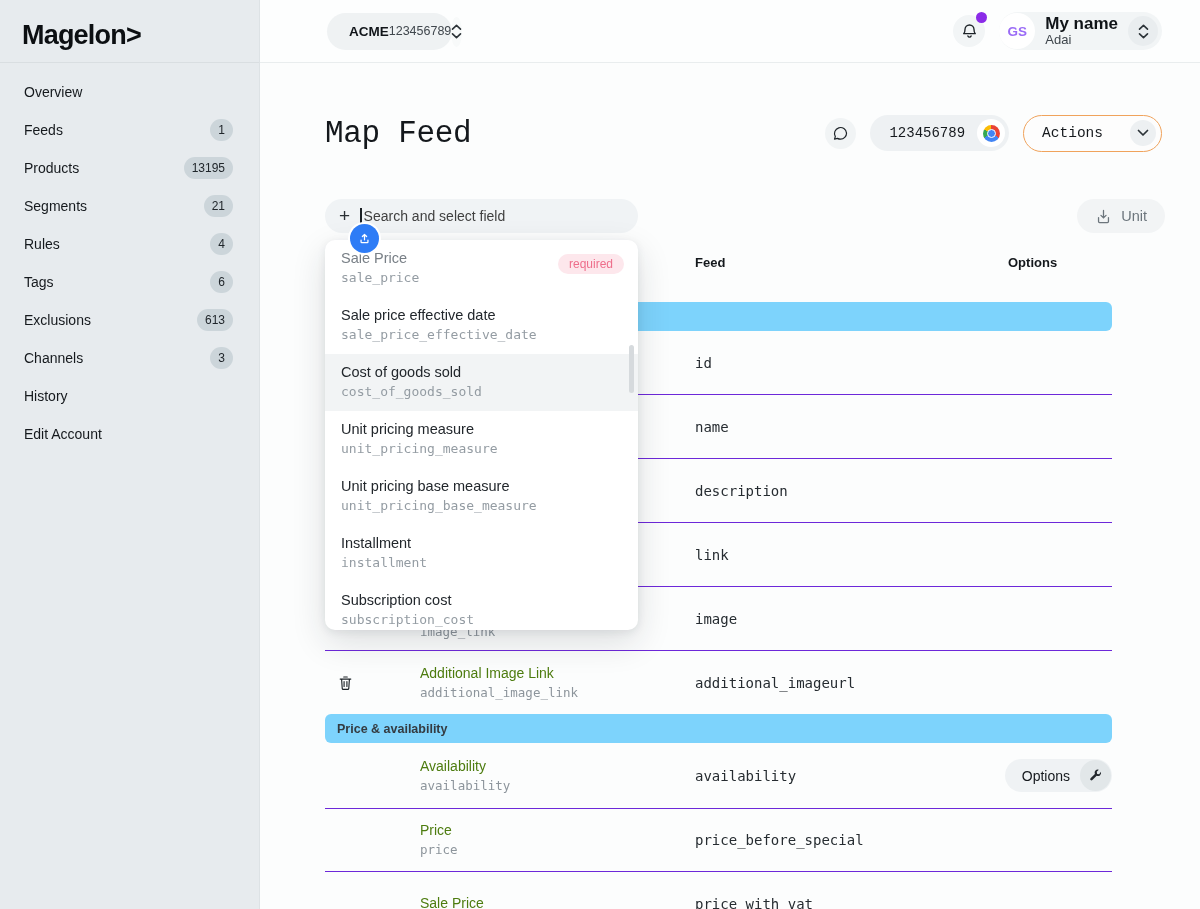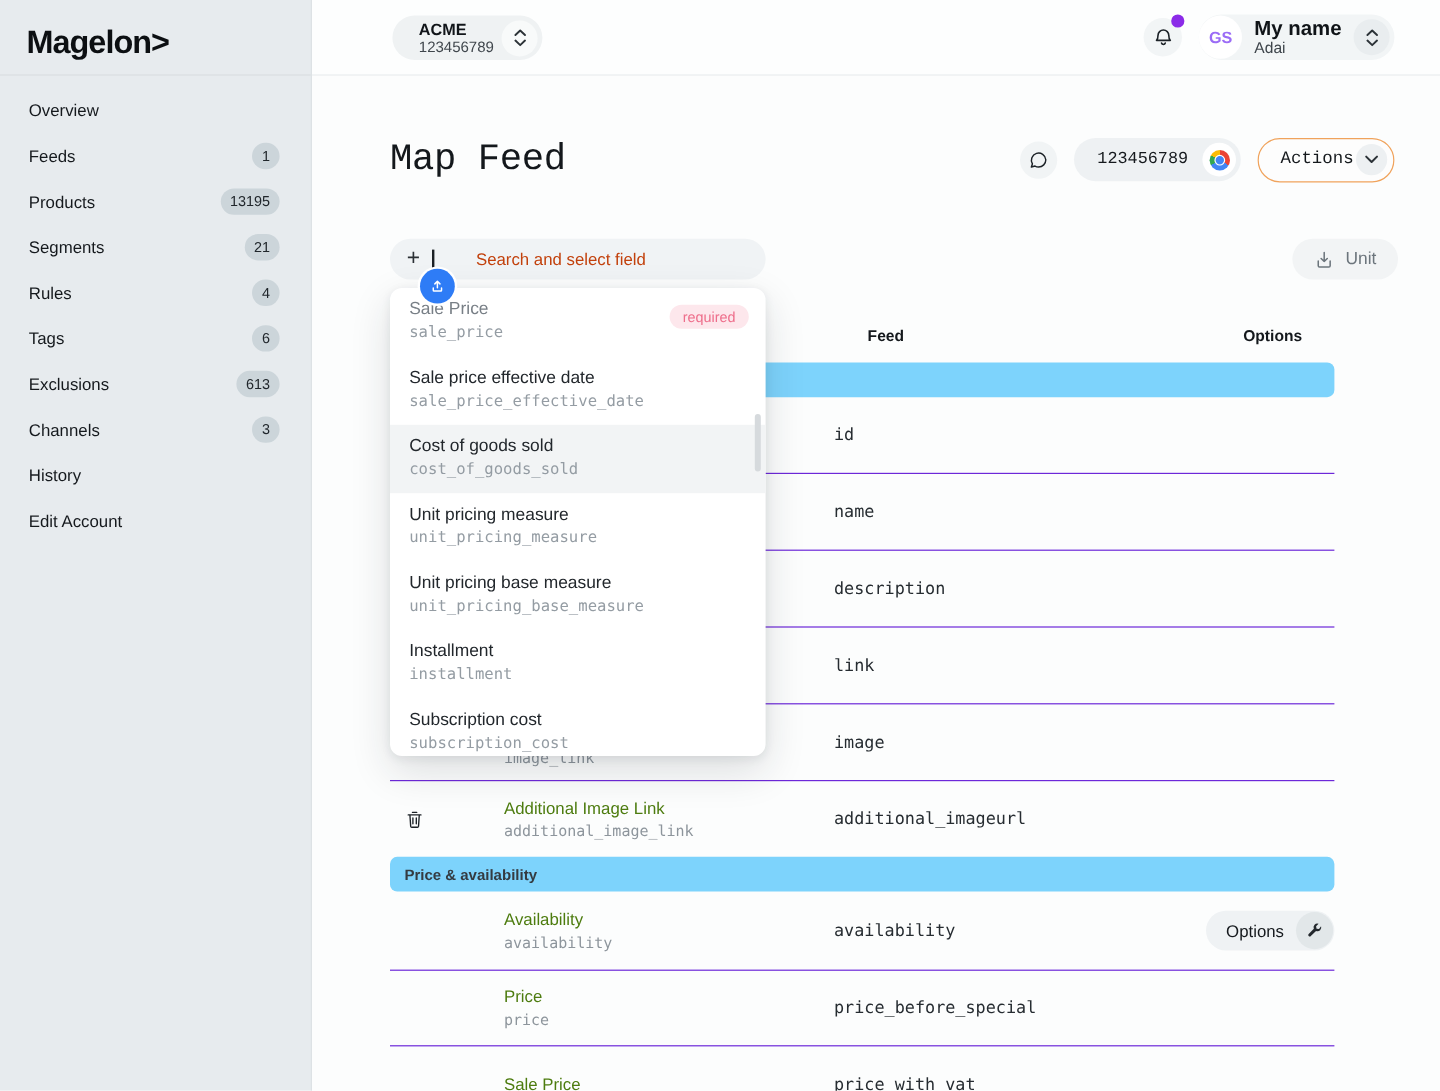--- a/index.html
+++ b/index.html
@@ -35,21 +35,21 @@
   
   .topbar {
     position:absolute; left:260px; top:0; width:940px; height:63px;
     background:#fdfefe; border-bottom:1px solid #e9edee;
   }
   .acct-pill {
     position:absolute; left:67px; top:13px; width:125px; height:37px;
     background:#eff2f3; border-radius:19px; display:flex; align-items:center;
     padding-left:22px; cursor:pointer;
   }
-  .acct-texts { display:flex; flex-direction:column; line-height:1.15; }
+  .acct-texts { display:flex; flex-direction:row; line-height:1.15; }
   .acct-name { font-size:13.5px; font-weight:700; color:#111519; }
   .acct-id { font-size:12.5px; color:#40474d; }
   .chev-circle {
     width:30px; height:30px; border-radius:50%; background:#f8fafa;
     display:flex; align-items:center; justify-content:center; margin-left:auto;
     margin-right:4px;
   }
   .user-area { position:absolute; right:38px; top:12px; display:flex; align-items:center; }
   .bell-wrap {
     position:relative; width:32px; height:32px; border-radius:50%;
@@ -97,43 +97,43 @@
   }
   .chrome { width:17px; height:17px; border-radius:50%; position:relative;
     background:conic-gradient(#ea4335 0 33.3%, #4285f4 0 66.6%, #34a853 0 83%, #fbbc05 0 100%);
   }
   .chrome::after {
     content:''; position:absolute; inset:4px; background:#4285f4;
     border:1.8px solid #fff; border-radius:50%;
   }
   .actions-btn {
     height:37px; border:1.5px solid #f0a35c; border-radius:19px; background:#fdfdfd;
-    display:flex; align-items:center; padding:0 5px 0 18px; gap:2px; cursor:pointer;
+    display:flex; align-items:center; padding:0 5px 0 18px; gap:27px; cursor:pointer;
   }
   .actions-btn .txt { font-size:14.5px; font-weight:500; color:#15191d; }
   .actions-btn .chev-circle { width:26px; height:26px; background:#edf0f2; margin:0; }
 
   .toolbar { margin:46px 35px 0 65px; display:flex; align-items:center; }
   .search-pill {
     width:313px; height:34px; background:#f0f3f5; border-radius:17px;
     display:flex; align-items:center; padding:0 14px; cursor:text;
   }
   .plus { font-size:19px; color:#2b3035; margin-right:10px; font-weight:400; }
   .caret { width:1.5px; height:17px; background:#1b2025; margin-right:2px; }
-  .placeholder { font-size:14px; color:#c2410c;margin-left:33px; }
+  .placeholder { font-size:14px; color:#404040; }
   .save-btn {
     margin-left:auto; height:34px; background:#f2f4f5; border-radius:17px;
     display:flex; align-items:center; padding:0 18px; gap:9px; cursor:pointer;
   }
   .save-btn .txt { font-size:14.5px; color:#6c757c; }
 
   
   .table { margin:0 0 0 65px; width:787px; }
   .thead { height:69px; position:relative; }
-  .th { position:absolute; top:39px; font-size:13px; font-weight:700; color:#14181c;margin-left:28px; }
+  .th { position:absolute; top:22px; font-size:13px; font-weight:700; color:#14181c; }
   .th-feed { left:370px; }
   .th-options { left:683px; }
   .band {
     height:29px; background:#7dd3fc; border-radius:6px;
     display:flex; align-items:center; padding-left:12px;
     font-size:12.5px; font-weight:700; color:#343b41;
   }
   .trow {
     display:flex; align-items:center; border-bottom:1px solid #6d28d9; position:relative;
   }

